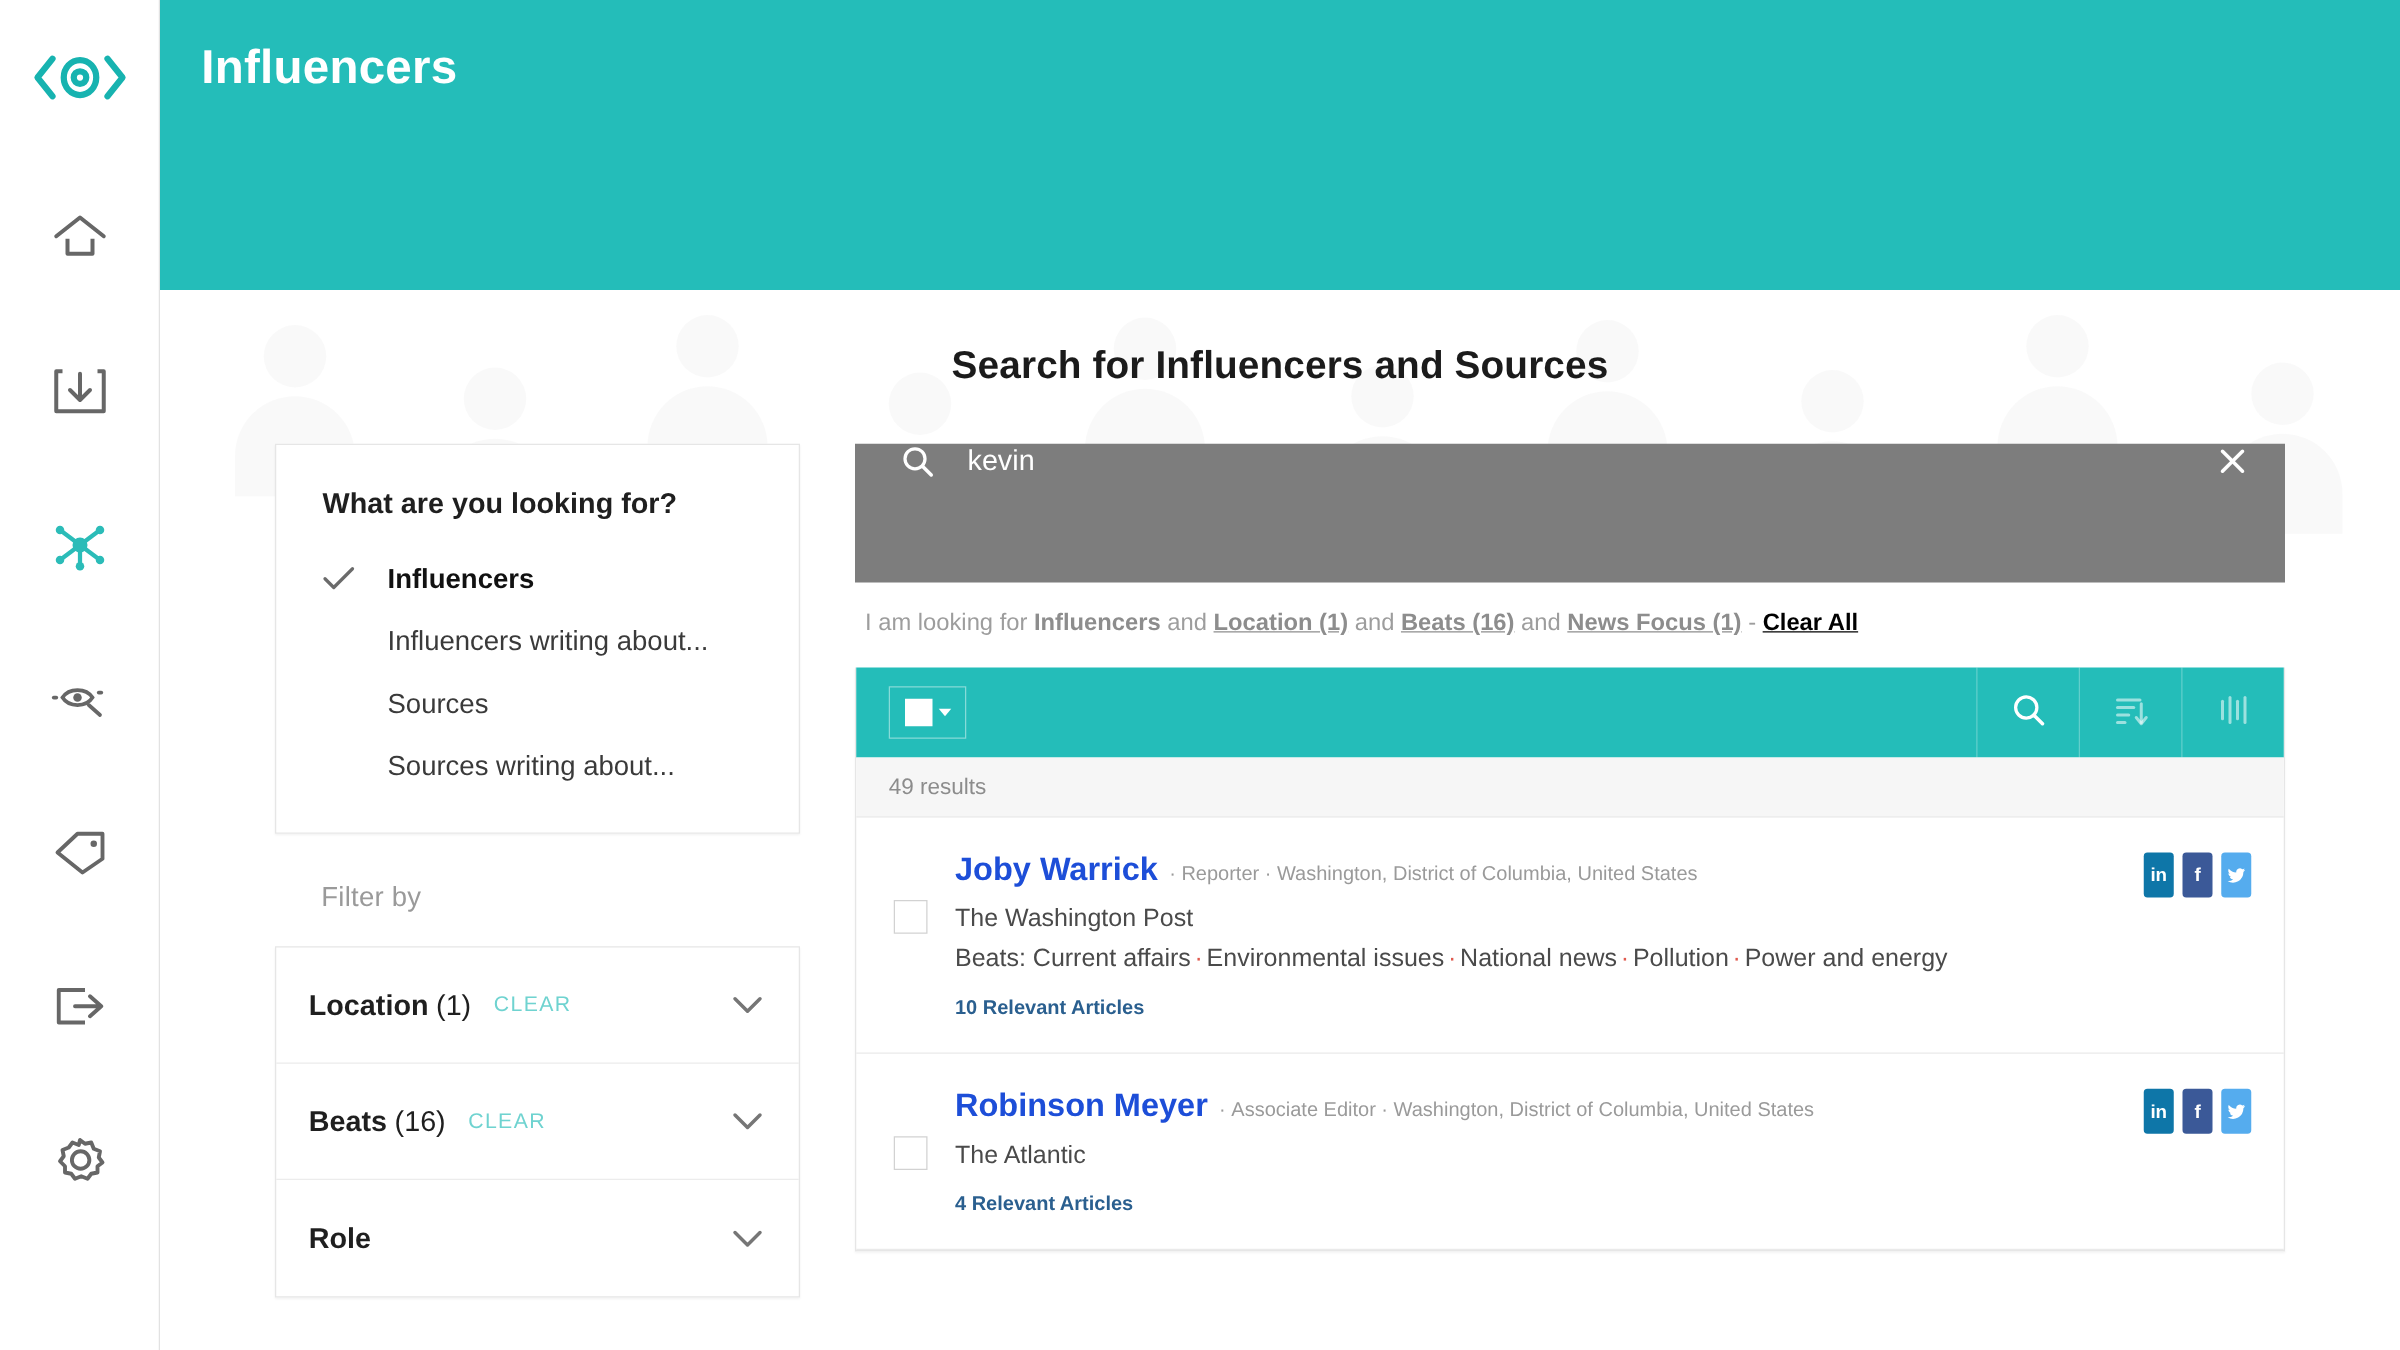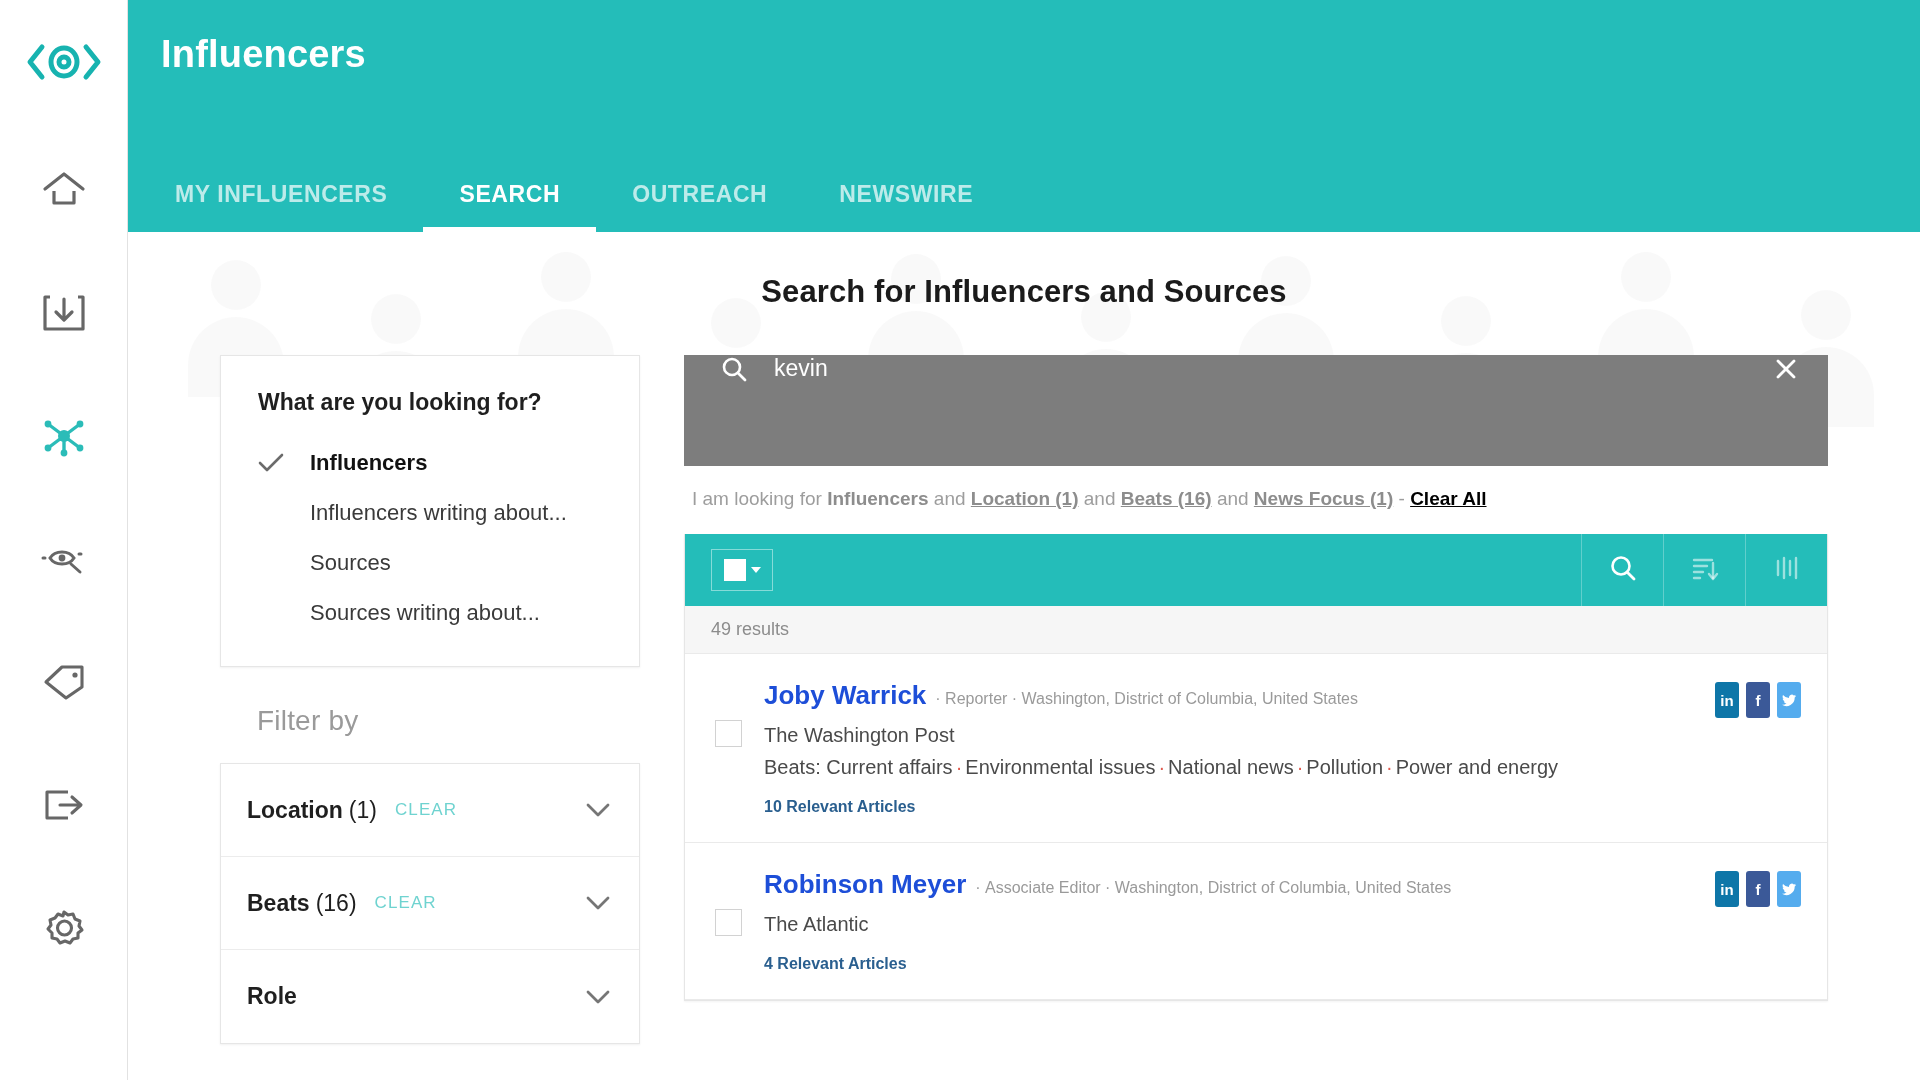--- a/index.html
+++ b/index.html
@@ -79,21 +79,21 @@
   }
   .opt {
     display: flex; align-items: center; font-size: 22px; color: #3a3a3a;
     padding: 12px 0 12px 37px; cursor: pointer;
   }
   .opt .check { width: 52px; flex: 0 0 52px; color: #6b6b6b; }
   .opt .check svg { display: block; }
   .opt.selected .opt-label { font-weight: bold; color: #111; }
 
   .filter-by {
-    font-size: 28px; color: #9a9a9a; padding: 38px 0 26px 37px; letter-spacing: .2px;
+    font-size: 22px; color: #9a9a9a; padding: 38px 0 26px 37px; letter-spacing: .2px;
   }
   .filters { background: #fff; border: 1px solid #e6e6e6; box-shadow: 0 1px 2px rgba(0,0,0,.06); }
   .filter-row {
     display: flex; align-items: center; height: 93px;
     padding: 0 28px 0 26px; border-bottom: 1px solid #ececec; cursor: pointer;
   }
   .filter-row:last-child { border-bottom: none; gap: 24px; }
   .filter-name { font-size: 23px; font-weight: bold; color: #1f1f1f; }
   .filter-count { font-size: 23px; font-weight: normal; color: #1f1f1f; margin-left: 6px; }
   .filter-clear { font-size: 17px; color: #6fd3d0; letter-spacing: 1.1px; margin-left: 18px; }
@@ -267,26 +267,20 @@
           </g>
         </svg>
       </span>
     </div>
   </nav>
 
   <div class="content">
 
     <header class="header">
       <div class="header-title">Influencers</div>
-      <div class="tabs">
-        <div class="tab first">MY INFLUENCERS</div>
-        <div class="tab active">SEARCH</div>
-        <div class="tab">OUTREACH</div>
-        <div class="tab">NEWSWIRE</div>
-      </div>
     </header>
 
     <div class="body-area">
 
       <div class="watermarks">
         <div class="wm" style="left:60px;  top:28px;">
             <div class="wm-head"></div>
             <div class="wm-body"></div>
           </div>
         <div class="wm" style="left:220px; top:62px;">

